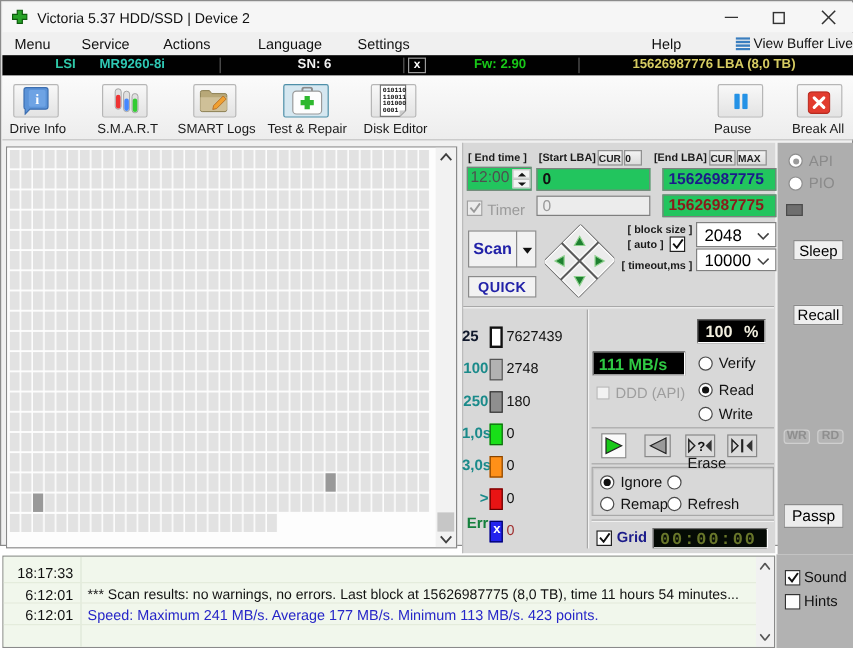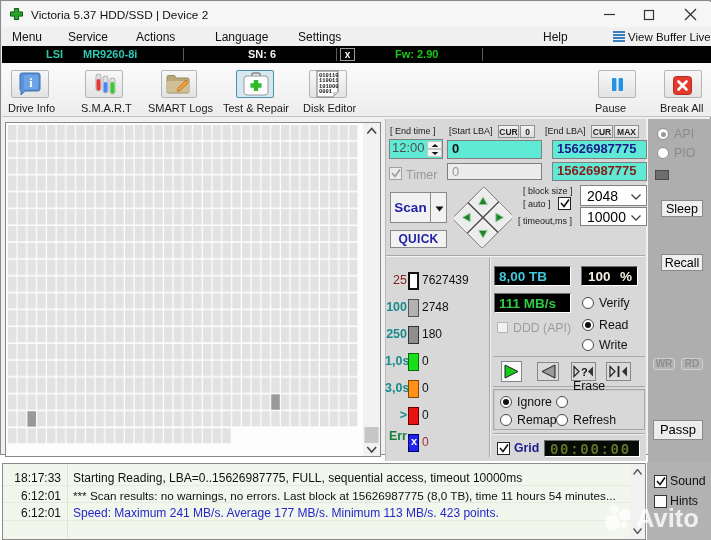--- a/index.html
+++ b/index.html
@@ -27,25 +27,25 @@
 
 
 #gridpanel { left:4px; top:121px; width:376px; height:335px; background:#ffffff; border:1px solid #898989; }
 #ctrlpanel { left:384px; top:118px; width:261px; height:342px; background:#d8d8d8; border-left:1px solid #bbb; }
 #rightstrip { left:647px; top:118px; width:63px; height:343px; background:#aeaeae; }
 
 
 #logpanel { left:1px; top:462px; width:644px; height:77px; background:#f1f7ec; border:1px solid #8a8a8a; }
 #brpanel { left:646px; top:461px; width:64px; height:78px; background:#b2b2b2; }
 
-.lbl { position:absolute; font-size:9px; font-weight:normal; color:#1a1a1a; white-space:nowrap; }
-.inp { position:absolute; background:#5eead4; border:1px solid #7f7f7f; font-weight:bold; font-size:13px; padding-left:4px; }
+.lbl { position:absolute; font-size:9px; font-weight:bold; color:#1a1a1a; white-space:nowrap; }
+.inp { position:absolute; background:#22c55e; border:1px solid #7f7f7f; font-weight:bold; font-size:13px; padding-left:4px; }
 .combo { position:absolute; background:#fff; border:1px solid #818181; font-size:13.5px; }
 .btn3d { position:absolute; background:#f2f2f2; border:1px solid #8a8a8a; text-align:center; }
-.minibtn { position:absolute; background:linear-gradient(#f3f3f3,#dcdcdc); border:1px solid #909090; font-size:8.5px; font-weight:bold; color:#222; text-align:center; line-height:12px; }
+.minibtn { position:absolute; background:linear-gradient(#f3f3f3,#dcdcdc); border:1px solid #909090; font-size:8.5px; font-weight:bold; color:#222; text-align:left; line-height:12px; }
 .radio { position:absolute; width:12px; height:12px; border-radius:50%; background:#fff; border:1px solid #4a4a4a; }
 .radio.on::after { content:""; position:absolute; left:2px; top:2px; width:6px; height:6px; border-radius:50%; background:#111; }
 .check { position:absolute; width:13px; height:13px; background:#fff; border:1px solid #333; }
 .rlabel { position:absolute; font-size:12.3px; color:#111; white-space:nowrap; }
 .seg { position:absolute; background:#000; border:1px solid; border-color:#6e6e6e #fff #fff #6e6e6e; }
 </style>
 </head>
 <body>
 <div id="win">
 
@@ -79,20 +79,21 @@
 
   <div id="devbar" class="abs">
     <span class="dv" style="left:44px;color:#2fc8a8">LSI</span>
     <span class="dv" style="left:81px;color:#2fc8b4">MR9260-8i</span>
     <span class="dv" style="left:181px;width:1px;height:13px;background:#5a5a5a"></span>
     <span class="dv" style="left:246px;color:#f0f0f0">SN: 6</span>
     <span class="dv" style="left:334px;width:1px;height:13px;background:#5a5a5a"></span>
     <span class="dv" style="left:338px;top:2px;width:15px;height:13px;border:1px solid #9a9a9a;color:#fff;text-align:center;font-size:10px;line-height:11px">x</span>
     <span class="dv" style="left:393px;color:#18c818">Fw: 2.90</span>
     <span class="dv" style="left:480px;width:1px;height:13px;background:#5a5a5a"></span>
+    <span class="dv" style="left:525px;color:#d6cc62">15626987776 LBA (8,0 TB)</span>
   </div>
 
   <div id="toolbar" class="abs"></div>
   <div class="abs tbtn" style="left:10px;top:69px"></div>
   <div class="abs tlabel" style="left:7px;width:46px;top:101px">Drive Info</div>
   <div class="abs tbtn" style="left:84px;top:69px"></div>
   <div class="abs tlabel" style="left:80px;width:48px;top:101px">S.M.A.R.T</div>
   <div class="abs tbtn" style="left:160px;top:69px;width:36px"></div>
   <div class="abs tlabel" style="left:147px;width:63px;top:101px">SMART Logs</div>
   <div class="abs tbtn" style="left:235px;top:69px;width:38px;height:28px;border:1.5px solid #4e8fa8;background:#d5e7f0"></div>
@@ -233,21 +234,21 @@
       <svg style="position:absolute;right:5px;top:7px" width="10" height="6" viewBox="0 0 10 6">
         <path d="M0.5 0.5 l4.5 4.5 4.5 -4.5" fill="none" stroke="#444" stroke-width="1.3"></path>
       </svg>
     </div>
 
   <div class="abs" style="left:385px;top:254px;width:259px;height:1px;background:#a8a8a8"></div>
   <div class="abs" style="left:385px;top:255px;width:259px;height:1px;background:#f2f2f2"></div>
   <div class="abs" style="left:488px;top:257px;width:1px;height:199px;background:#a8a8a8"></div>
   <div class="abs" style="left:489px;top:257px;width:1px;height:199px;background:#f2f2f2"></div>
 
-  <div class="abs" style="left:384px;top:271.5px;width:22px;text-align:right;font-size:12.5px;font-weight:normal;color:#7f1d1d">25</div>
+  <div class="abs" style="left:384px;top:271.5px;width:22px;text-align:left;font-size:12.5px;font-weight:bold;color:#0f172a">25</div>
     <div class="abs" style="left:407px;top:270.5px;width:11px;height:18px;background:#ffffff;border:2px solid #111"></div>
     <div class="abs" style="left:421px;top:271.5px;font-size:12px;color:#111">7627439</div>
     <div class="abs" style="left:384px;top:298.5px;width:22px;text-align:right;font-size:12.5px;font-weight:bold;color:#1a8a8a">100</div>
     <div class="abs" style="left:407px;top:297.5px;width:11px;height:18px;background:#b2b2b2;border:1px solid #555"></div>
     <div class="abs" style="left:421px;top:298.5px;font-size:12px;color:#111">2748</div>
     <div class="abs" style="left:384px;top:325.5px;width:22px;text-align:right;font-size:12.5px;font-weight:bold;color:#1a8a8a">250</div>
     <div class="abs" style="left:407px;top:324.5px;width:11px;height:18px;background:#8f8f8f;border:1px solid #333"></div>
     <div class="abs" style="left:421px;top:325.5px;font-size:12px;color:#111">180</div>
     <div class="abs" style="left:384px;top:352.5px;width:22px;text-align:right;font-size:12.5px;font-weight:bold;color:#1a8a8a">1,0s</div>
     <div class="abs" style="left:407px;top:351.5px;width:11px;height:18px;background:#18e018;border:1px solid #116611"></div>
@@ -257,23 +258,20 @@
     <div class="abs" style="left:421px;top:379.5px;font-size:12px;color:#111">0</div>
     <div class="abs" style="left:384px;top:406.5px;width:22px;text-align:right;font-size:12.5px;font-weight:bold;color:#1a8a8a">&gt;</div>
     <div class="abs" style="left:407px;top:405.5px;width:11px;height:18px;background:#e81414;border:1px solid #660000"></div>
     <div class="abs" style="left:421px;top:406.5px;font-size:12px;color:#111">0</div>
     <div class="abs" style="left:384px;top:428px;width:22px;text-align:right;font-size:12.5px;font-weight:bold;color:#15803d">Err</div>
     <div class="abs" style="left:407px;top:432.5px;width:11px;height:18px;background:#2222ee;border:1px solid #000066"></div>
     <div class="abs" style="left:408px;top:433.5px;width:10px;text-align:center;font-size:11px;font-weight:bold;color:#fff">x</div>
     <div class="abs" style="left:421px;top:433.5px;font-size:12px;color:#a03030">0</div>
     <div class="abs" id="legend"></div>
 
-  <div class="abs seg" style="left:493px;top:265px;width:77px;height:20px;color:#3fc9dd;font-size:13.5px;font-weight:bold">
-      <span style="position:absolute;left:4px;top:2px">8,00 TB</span>
-    </div>
   <div class="abs seg" style="left:580px;top:265px;width:57px;height:20px;color:#f2efdf;font-size:13.5px;font-weight:bold">
       <span style="position:absolute;left:6px;top:2px">100</span>
       <span style="position:absolute;right:5px;top:2px">%</span>
     </div>
   <div class="abs seg" style="left:493px;top:292px;width:77px;height:20px;color:#2fc943;font-size:13.5px;font-weight:bold">
       <span style="position:absolute;left:4px;top:2px">111 MB/s</span>
     </div>
   <div class="abs check" style="left:496px;top:321px;width:11px;height:11px;background:#f2f2f2;border-color:#b5b5b5"></div>
   <div class="abs rlabel" style="left:512px;top:320px;color:#9e9e9e">DDD (API)</div>
   <div class="abs radio" style="left:581px;top:296px"></div>
@@ -339,21 +337,20 @@
   <div class="abs" style="left:680px;top:357px;width:22px;height:12px;background:#b4b4b4;border:1px solid #cfcfcf;border-radius:3px;font-size:10px;font-weight:bold;color:#8f8f8f;text-align:center;line-height:10px">RD</div>
   <div class="abs btn3d" style="left:652px;top:419px;width:50px;height:20px;font-size:13px;background:#ececec;line-height:18px">Passp</div>
 
   <div id="logpanel" class="abs"></div>
   <div class="abs" style="left:2px;top:463px;width:627px;height:75px;overflow:hidden;background:#f1f7ec">
     <div style="position:absolute;left:64px;top:0;width:1px;height:75px;background:#dde6d6"></div>
     <div style="position:absolute;left:0;top:21px;width:627px;height:1px;background:#e4ecdc"></div>
     <div style="position:absolute;left:0;top:38px;width:627px;height:1px;background:#e4ecdc"></div>
     <div style="position:absolute;left:0;top:56px;width:627px;height:1px;background:#e4ecdc"></div>
     <div style="position:absolute;right:569px;top:7px;font-size:12px;color:#111">18:17:33</div>
-    <div style="position:absolute;left:70px;top:7px;font-size:12px;color:#111;white-space:nowrap">Starting Reading, LBA=0..15626987775, FULL, sequential access, timeout 10000ms</div>
     <div style="position:absolute;right:569px;top:25px;font-size:12px;color:#111">6:12:01</div>
     <div style="position:absolute;left:70px;top:25px;font-size:11.7px;color:#111;white-space:nowrap">*** Scan results: no warnings, no errors. Last block at 15626987775 (8,0 TB), time 11 hours 54 minutes...</div>
     <div style="position:absolute;right:569px;top:42px;font-size:12px;color:#111">6:12:01</div>
     <div style="position:absolute;left:70px;top:42px;font-size:12px;color:#2626c8;white-space:nowrap">Speed: Maximum 241 MB/s. Average 177 MB/s. Minimum 113 MB/s. 423 points.</div>
   </div>
   <div class="abs" style="left:629px;top:463px;width:15px;height:75px;background:#f1f1f1">
     <svg style="position:absolute;left:3px;top:5px" width="9" height="6" viewBox="0 0 9 6">
         <path d="M0.5 5.5 l4 -5 4 5" fill="none" stroke="#555" stroke-width="1.4"></path>
       </svg>
     <svg style="position:absolute;left:3px;bottom:5px" width="9" height="6" viewBox="0 0 9 6">
@@ -363,24 +360,13 @@
 
   <div id="brpanel" class="abs"></div>
   <div class="abs check" style="left:653px;top:474px;border:1px solid #333;background:#fdfdfd"></div>
   <svg class="abs" style="left:655px;top:476px" width="10" height="9" viewBox="0 0 10 9">
       <path d="M1 4 l3 3.5 5-7" fill="none" stroke="#111" stroke-width="1.6"></path>
     </svg>
   <div class="abs rlabel" style="left:669px;top:473px">Sound</div>
   <div class="abs check" style="left:653px;top:494px;border:1px solid #333;background:#fdfdfd"></div>
   <div class="abs rlabel" style="left:669px;top:493px">Hints</div>
 
-  <div class="abs" style="left:598px;top:496px;width:113px;height:38px;pointer-events:none">
-    <svg width="113" height="38" viewBox="0 0 113 38">
-      <g fill="#ffffff" opacity="0.82">
-        <circle cx="15.2" cy="12.2" r="4.3"></circle>
-        <circle cx="25.8" cy="18" r="6"></circle>
-        <circle cx="13.5" cy="26" r="7.8"></circle>
-        <circle cx="24.8" cy="27.5" r="3.2"></circle>
-      </g>
-      <text x="37" y="30" font-size="25.5" font-weight="bold" fill="#ffffff" opacity="0.8" font-family="Liberation Sans">Avito</text>
-    </svg>
-  </div>
 </div>
 
 </body></html>

